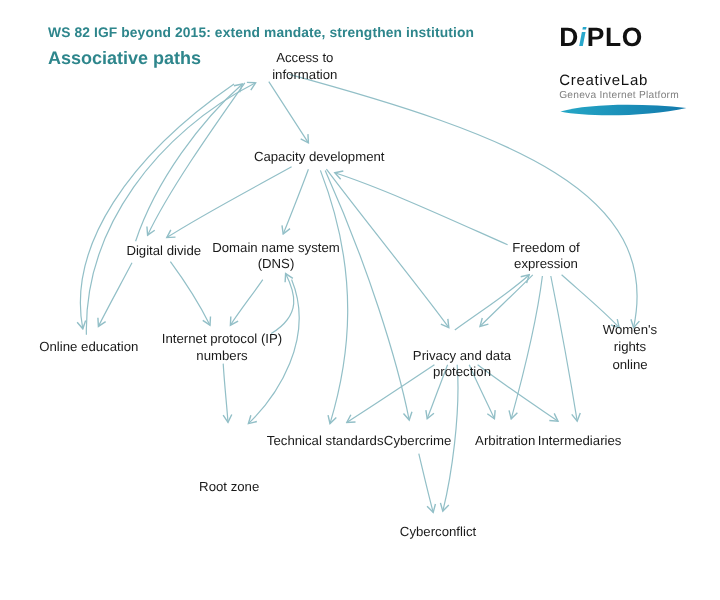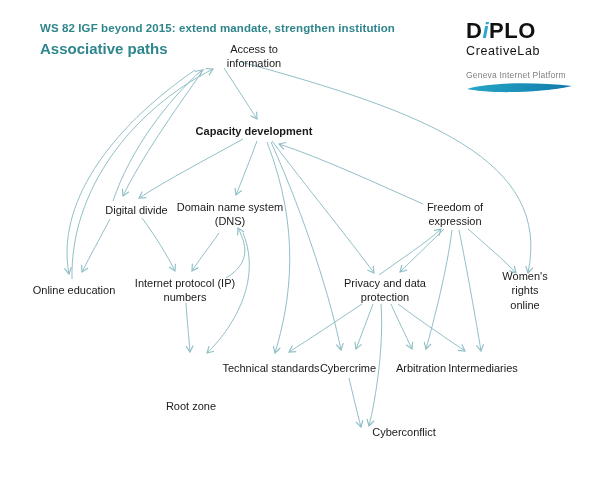--- a/index.html
+++ b/index.html
@@ -18,22 +18,22 @@
   .node-label{
     position:absolute;transform:translate(-50%,-50%);text-align:center;
     font-size:11px;line-height:1.3;color:#1A1A1A;white-space:pre-line;
   }
   .logo{position:absolute;right:22px;top:20px;width:112px;text-align:left;}
   .logo-wordmark{
     font-weight:bold;font-size:22px;color:#111111;letter-spacing:0.5px;line-height:1;
     font-family:"Liberation Sans", sans-serif;
   }
   .logo-wordmark .accent{color:#29A8CC;font-style:italic;}
-  .logo-creativelab{font-size:12.5px;color:#111111;letter-spacing:0.6px;margin-top:2px;}
-  .logo-tagline{font-size:8.5px;color:#7F7F7F;margin-top:12px;letter-spacing:0.2px;}
+  .logo-creativelab{font-size:12.5px;color:#111111;letter-spacing:0.6px;margin-top:18px;}
+  .logo-tagline{font-size:8.5px;color:#7F7F7F;letter-spacing:0.2px;}
   .logo-swoosh{margin-top:2px;display:block;}
 </style>
 </head>
 <body>
 
 <div id="stage">
 
   <div class="hdr-title">WS 82 IGF beyond 2015: extend mandate, strengthen institution</div>
   <div class="hdr-sub">Associative paths</div>
 
@@ -72,39 +72,39 @@
         <path d="M381,304 C384,345 376,398 369,426" fill="none" stroke="#92BFC7" stroke-width="1" marker-end="url(#arrow)"></path>
         <path d="M349,378 C353,395 357,412 361,427" fill="none" stroke="#92BFC7" stroke-width="1" marker-end="url(#arrow)"></path>
         <path d="M452,230 C447,270 434,320 426,349" fill="none" stroke="#92BFC7" stroke-width="1" marker-end="url(#arrow)"></path>
         <path d="M459,230 C467,270 476,320 481,351" fill="none" stroke="#92BFC7" stroke-width="1" marker-end="url(#arrow)"></path>
       </g>
   </svg>
 
   <div id="nodes">
       <div class="node-label" style="left: 210px; top: 56px; margin-left: 44px;">Access to
 information</div>
-      <div class="node-label" style="left: 254px; top: 131px; font-weight: bold;">Capacity development</div>
+      <div class="node-label" style="left: 266px; top: 131px;">Capacity development</div>
       <div class="node-label" style="left: 115px; top: 210px; padding-left: 43px;">Digital divide</div>
       <div class="node-label" style="left: 230px; top: 214px;">Domain name system
 (DNS)</div>
       <div class="node-label" style="left: 455px; top: 214px;">Freedom of
 expression</div>
       <div class="node-label" style="left: 74px; top: 290px;">Online education</div>
       <div class="node-label" style="left: 185px; top: 290px;">Internet protocol (IP)
 numbers</div>
-      <div class="node-label" style="left: 385px; top: 290px;">Privacy and data
+      <div class="node-label" style="left: 385px; top: 304px;">Privacy and data
 protection</div>
       <div class="node-label" style="left: 525px; top: 290px;">Women's rights
 online</div>
       <div class="node-label" style="left: 191px; top: 368px; margin-top: 38px;">Root zone</div>
       <div class="node-label" style="left: 271px; top: 368px;">Technical standards</div>
       <div class="node-label" style="left: 348px; top: 368px;">Cybercrime</div>
       <div class="node-label" style="left: 421px; top: 368px;">Arbitration</div>
       <div class="node-label" style="left: 483px; top: 368px; text-align: center;">Intermediaries</div>
-      <div class="node-label" style="left: 365px; top: 432px; margin-left: 39px;">Cyberconflict</div>
+      <div class="node-label" style="left: 365px; top: 444px;">Cyberconflict</div>
     </div>
 
   <div class="logo">
     <div class="logo-wordmark"><span>D</span><span class="accent">i</span><span>PLO</span></div>
     <div class="logo-creativelab">CreativeLab</div>
     <div class="logo-tagline">Geneva Internet Platform</div>
     <svg class="logo-swoosh" width="108" height="12" viewBox="0 0 108 12">
       <defs>
         <linearGradient id="swg" x1="0" y1="0" x2="1" y2="0">
           <stop offset="0" stop-color="#25A7C6"></stop>

